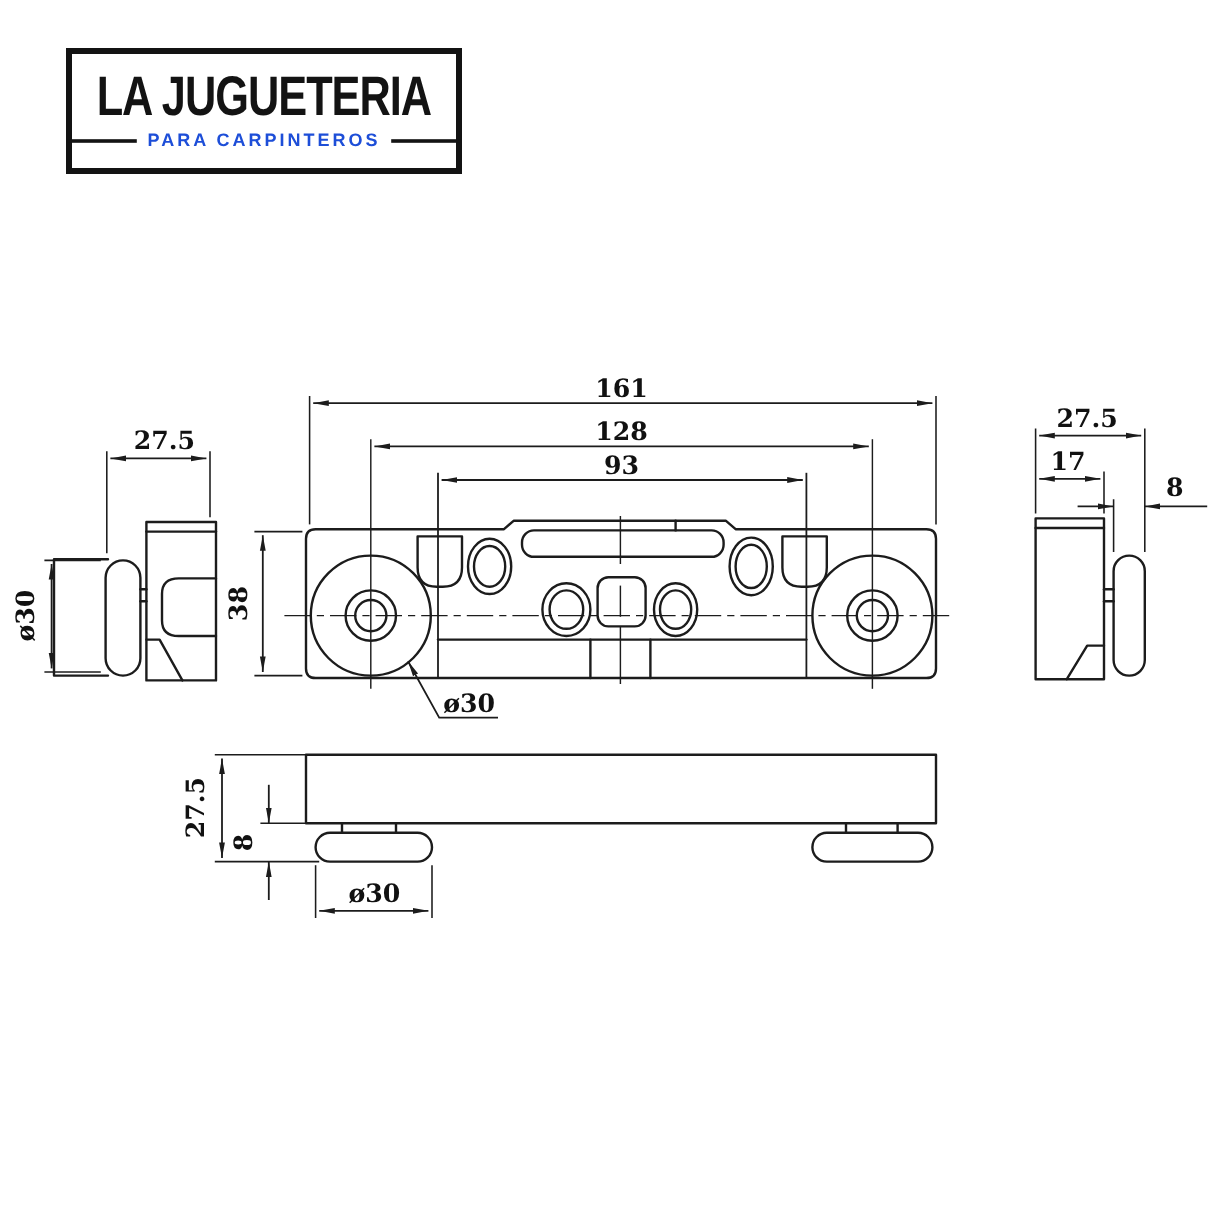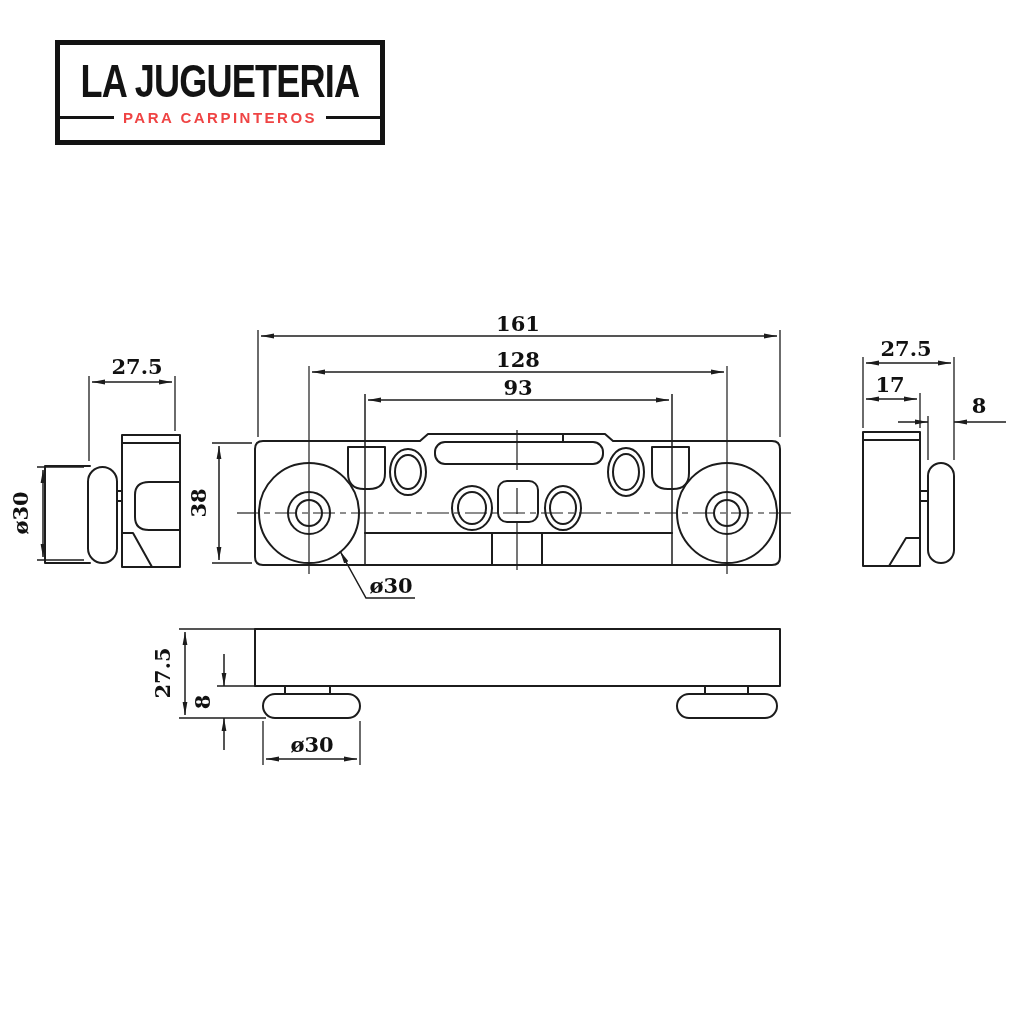--- a/index.html
+++ b/index.html
@@ -6,21 +6,21 @@
   #stage{position:relative;width:1024px;height:1024px;background:#fff;overflow:hidden;
          font-family:"Liberation Sans",sans-serif;}
   
   .logo-box{position:absolute;left:55px;top:40px;width:330px;height:105px;
             border:5px solid #131313;background:#fff;box-sizing:border-box;
             display:flex;flex-direction:column;align-items:center;justify-content:center;}
   .logo-title{font-weight:bold;font-size:43px;line-height:44px;color:#131313;
               letter-spacing:-1px;white-space:nowrap;transform:scaleX(.84) scaleY(1.08);}
   .logo-sub-row{display:flex;align-items:center;gap:9px;margin-top:6px;}
   .logo-rule{width:58px;height:3px;background:#131313;}
-  .logo-subtitle{font-weight:bold;font-size:15px;letter-spacing:2.5px;color:#ef4444;white-space:nowrap;}
+  .logo-subtitle{font-weight:bold;font-size:15px;letter-spacing:2.5px;color:#1d4ed8;white-space:nowrap;}
   
   svg{position:absolute;left:0;top:0;}
   .ol{fill:none;stroke:#1c1c1c;stroke-width:2;stroke-linejoin:round;stroke-linecap:round;}
   .olf{fill:#fff;stroke:#1c1c1c;stroke-width:2;stroke-linejoin:round;}
   .dim{fill:none;stroke:#1c1c1c;stroke-width:1.5;}
   .ext{fill:none;stroke:#1c1c1c;stroke-width:1.3;}
   .cl{fill:none;stroke:#1c1c1c;stroke-width:1.2;}
   .dimtxt{font-family:"DejaVu Serif",serif;font-weight:bold;font-size:21px;fill:#111;text-anchor:middle;}
 </style>
 </head>

